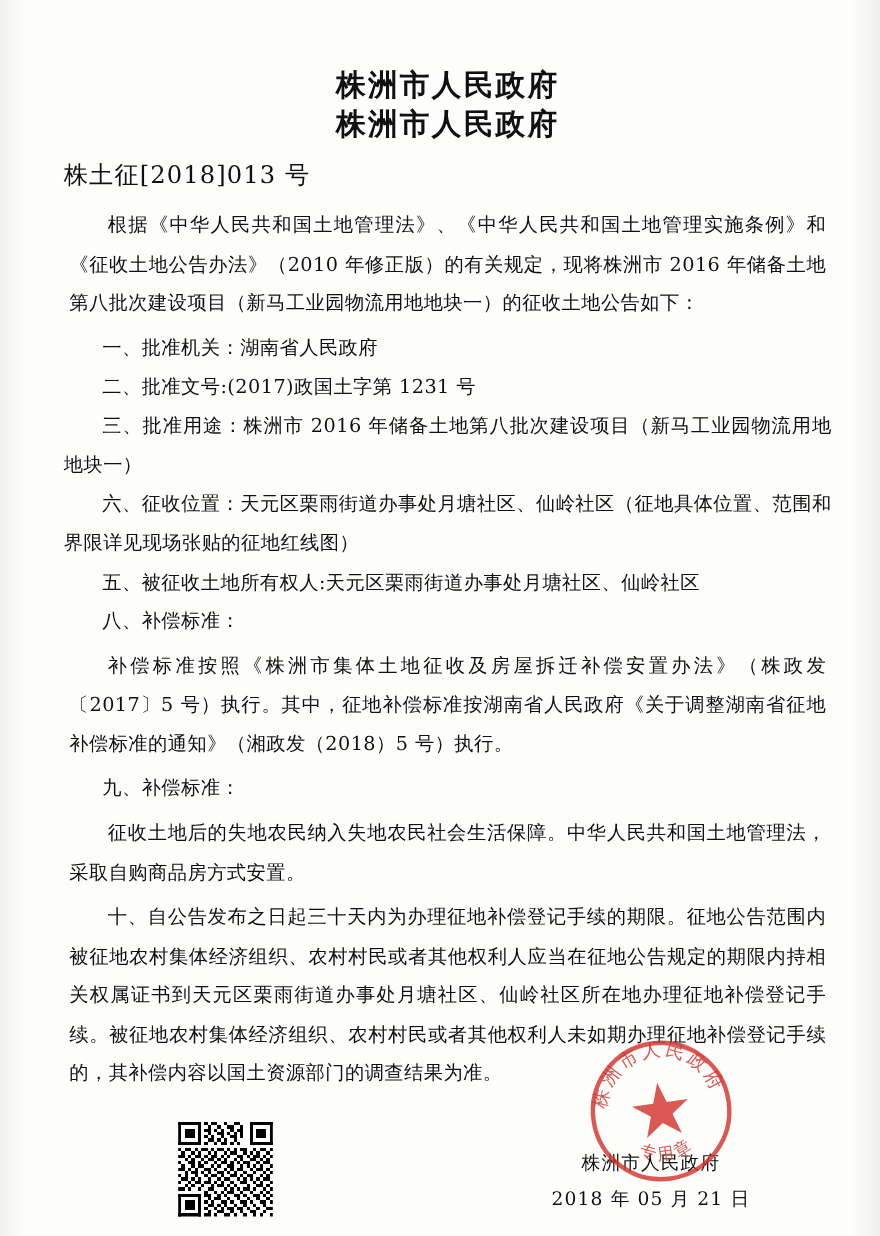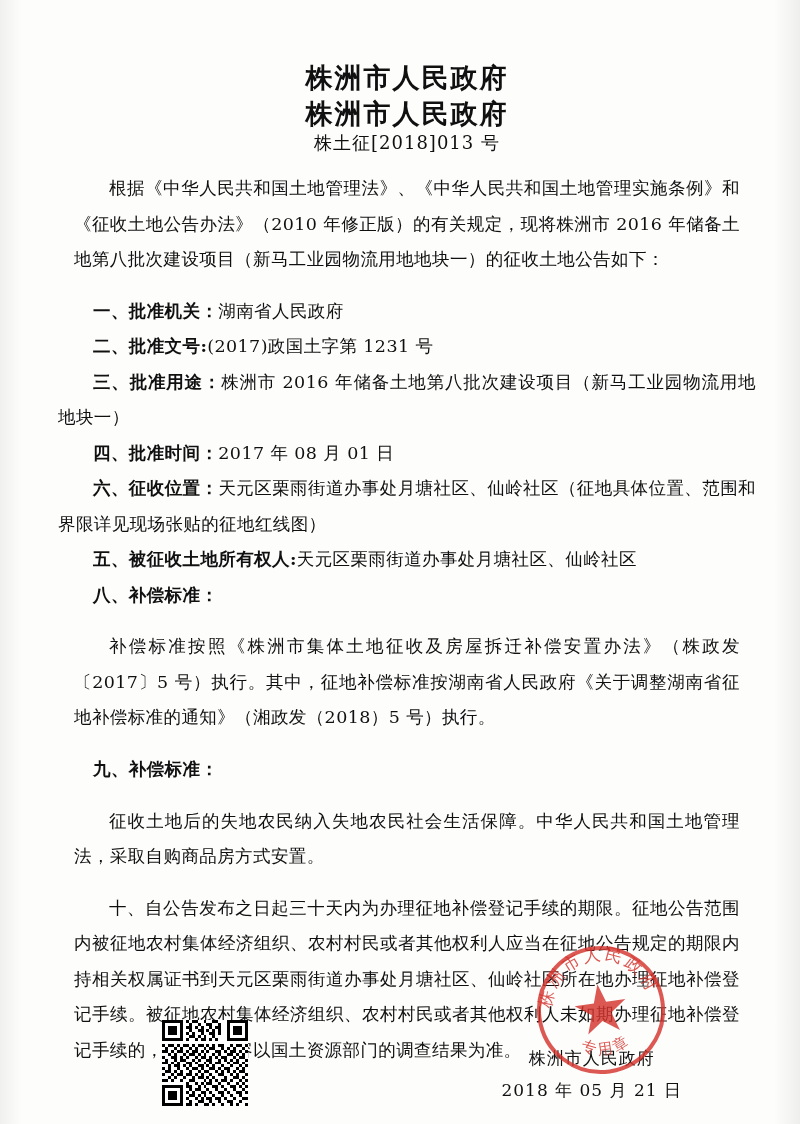--- a/index.html
+++ b/index.html
@@ -27,46 +27,46 @@
     margin-top: 14px;
   }
   .doc-title-line {
     font-size: 27px;
     font-weight: bold;
     letter-spacing: 2px;
     line-height: 1.32;
     font-family: "DejaVu Serif", "Liberation Serif", serif;
   }
   .doc-number {
-    text-align: center;
-    font-size: 18px;
+    font-size: 22px;
+    margin-top: 13px;
     letter-spacing: 1px;
   }
   .body-text {
     margin-top: 14px;
     font-size: 17.5px;
     line-height: 2.03;
     text-align: justify;
     letter-spacing: 0.4px;
   }
   .para {
     text-indent: 2em;
-    margin: 16px;
+    margin: 5px;
   }
   .item {
     text-indent: 2em;
     margin: 0;
   }
   .item .lead {
-    font-weight: bold;
+    font-weight: normal;
   }
   .section-head {
     text-indent: 2em;
     margin: 0;
-    font-weight: bold;
+    font-weight: normal;
   }
   
   .footer {
     position: absolute;
     left: 0;
     right: 0;
     bottom: 0;
     height: 140px;
   }
   .qr {
@@ -129,21 +129,20 @@
   <div class="body-text">
 
     <p class="para">根据《中华人民共和国土地管理法》、《中华人民共和国土地管理实施条例》和《征收土地公告办法》（2010 年修正版）的有关规定，现将株洲市 2016 年储备土地第八批次建设项目（新马工业园物流用地地块一）的征收土地公告如下：</p>
 
     <p class="item"><span class="lead">一、批准机关：</span><span>湖南省人民政府</span></p>
 
     <p class="item"><span class="lead">二、批准文号:</span><span>(2017)政国土字第 1231 号</span></p>
 
     <p class="item"><span class="lead">三、批准用途：</span><span>株洲市 2016 年储备土地第八批次建设项目（新马工业园物流用地地块一）</span></p>
 
-    <p class="item"><span class="lead">四、批准时间：</span><span>2017 年 08 月 01 日</span></p>
 
     <p class="item"><span class="lead">六、征收位置：</span><span>天元区栗雨街道办事处月塘社区、仙岭社区（征地具体位置、范围和界限详见现场张贴的征地红线图）</span></p>
 
     <p class="item"><span class="lead">五、被征收土地所有权人:</span><span>天元区栗雨街道办事处月塘社区、仙岭社区</span></p>
 
 
     <p class="section-head">八、补偿标准：</p>
     <p class="para">补偿标准按照《株洲市集体土地征收及房屋拆迁补偿安置办法》（株政发〔2017〕5 号）执行。其中，征地补偿标准按湖南省人民政府《关于调整湖南省征地补偿标准的通知》（湘政发（2018）5 号）执行。</p>
 
     <p class="section-head">九、补偿标准：</p>

